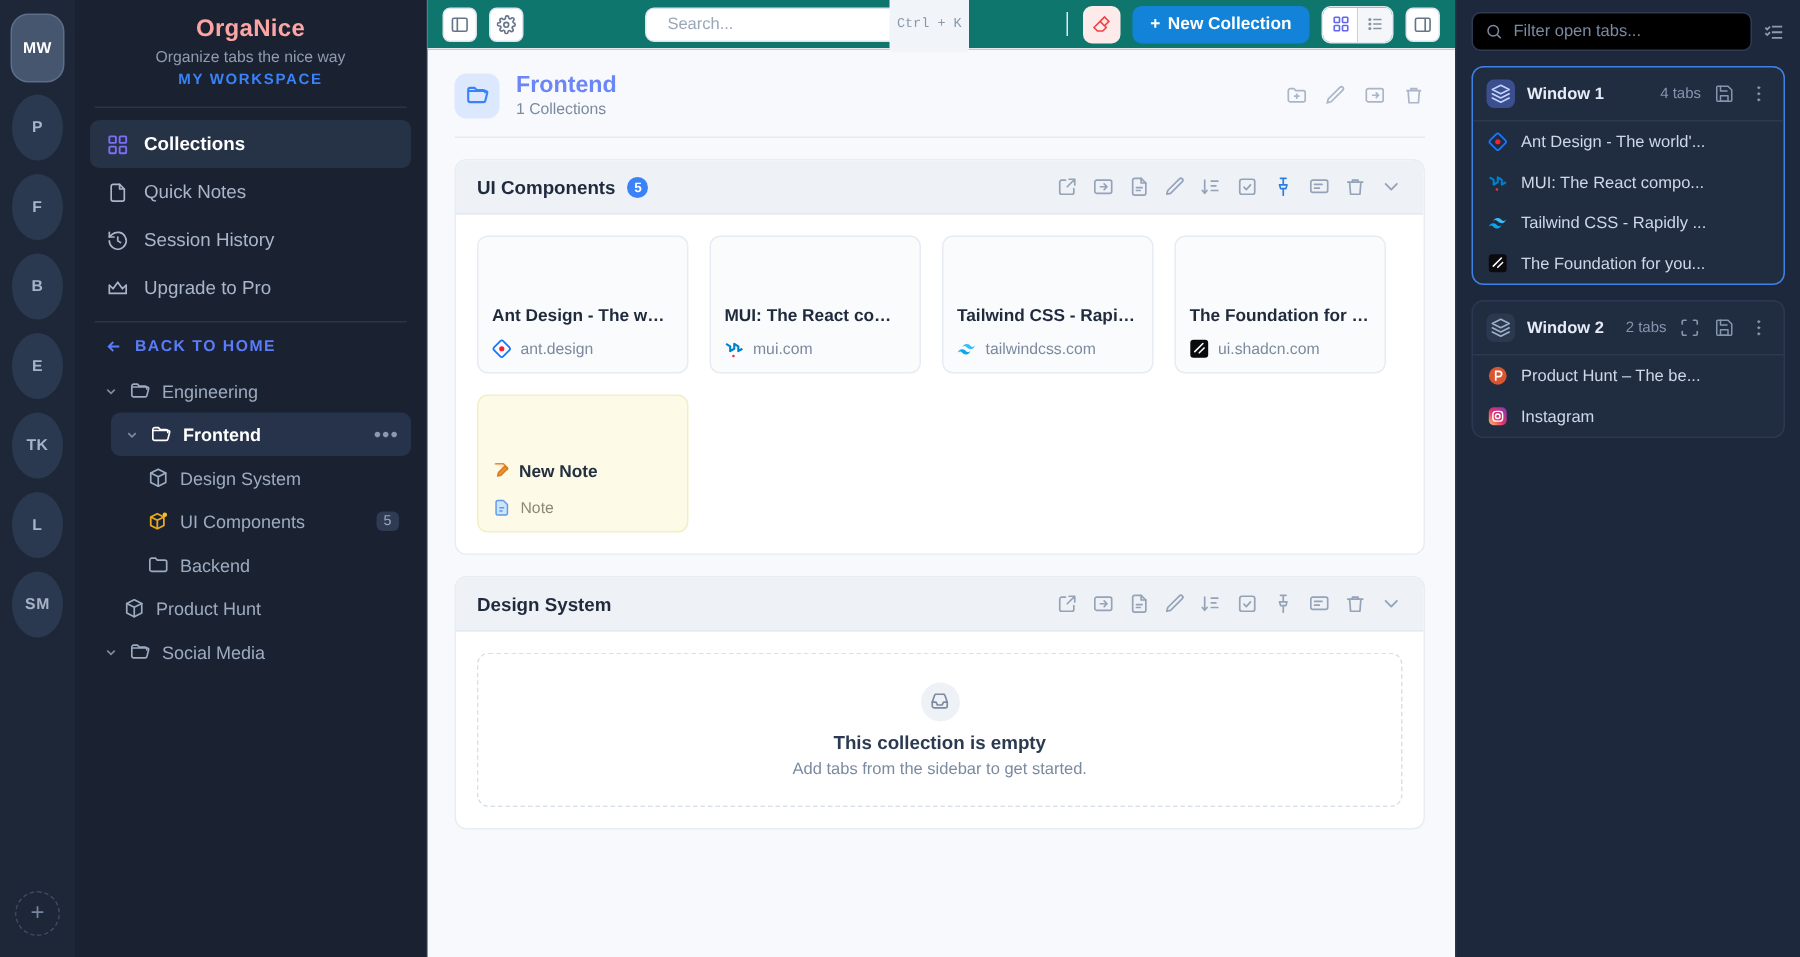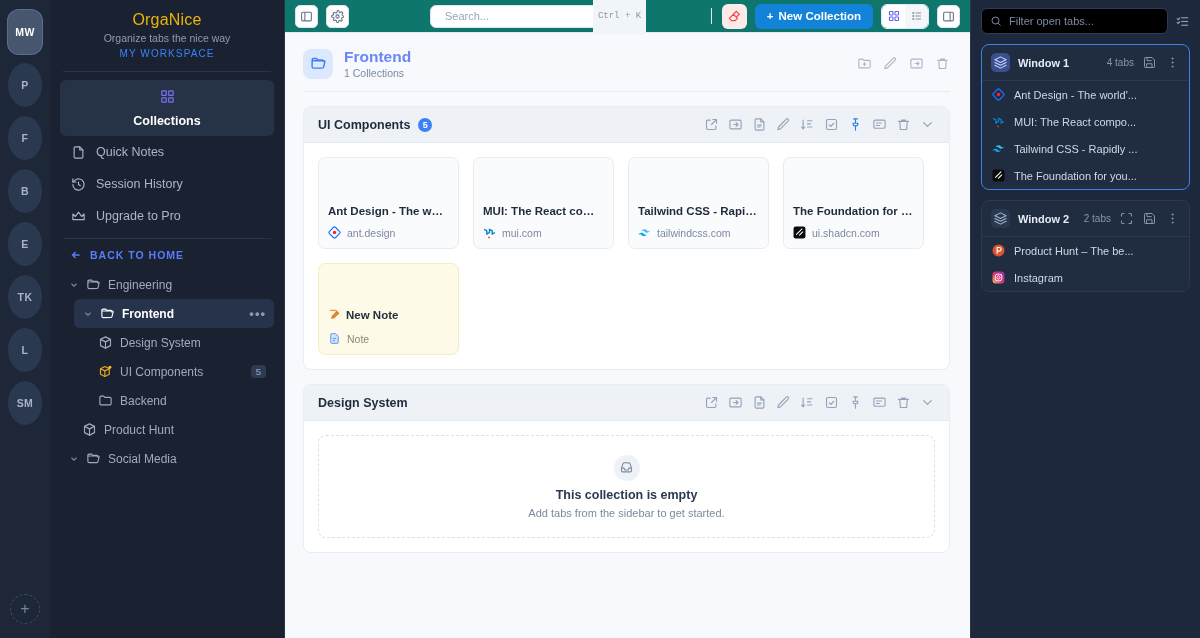--- a/index.html
+++ b/index.html
@@ -39,35 +39,35 @@
   }
 
   
   .sidebar {
     width: 235px; flex: 0 0 235px; height: 638px;
     background: #1a2232; color: #c7d1e0;
     border-right: 1px solid #2a3445;
     display: flex; flex-direction: column;
   }
   .brand { padding: 11px 10px 12px; text-align: center; }
-  .brand-title { font-size: 16px; font-weight: normal; color: #eab308; letter-spacing: .2px; }
+  .brand-title { font-size: 16px; font-weight: bold; color: #fca5a5; letter-spacing: .2px; }
   .brand-sub { font-size: 10.5px; color: #8e9bb0; margin-top: 3px; }
   .brand-ws {
-    font-size: 10px; font-weight: normal; color: #3b82f6;
+    font-size: 10px; font-weight: bold; color: #3b82f6;
     letter-spacing: 1.1px; margin-top: 4px;
   }
   .divider { height: 1px; background: #2a3445; margin: 0 13px; }
 
   .nav { padding: 8px 10px 6px; }
   .nav-item {
     display: flex; align-items: center; gap: 10px;
     padding: 8px 10px; border-radius: 6px;
     font-size: 12.5px; color: #a9b6c9; cursor: pointer;
   }
-  .nav-item.active { background: #263246; color: #ffffff; font-weight: bold; flex-direction: column; }
+  .nav-item.active { background: #263246; color: #ffffff; font-weight: bold; }
   .nav-item .ic { width: 16px; height: 16px; display: flex; align-items: center; justify-content: center; flex: 0 0 16px; }
 
   .back-home {
     display: flex; align-items: center; gap: 8px;
     padding: 10px 20px 9px;
     font-size: 10.5px; font-weight: bold; color: #5b7cfa;
     letter-spacing: 1px; cursor: pointer;
   }
 
   .tree { padding: 0 10px; font-size: 12px; flex: 1; overflow: hidden; }

